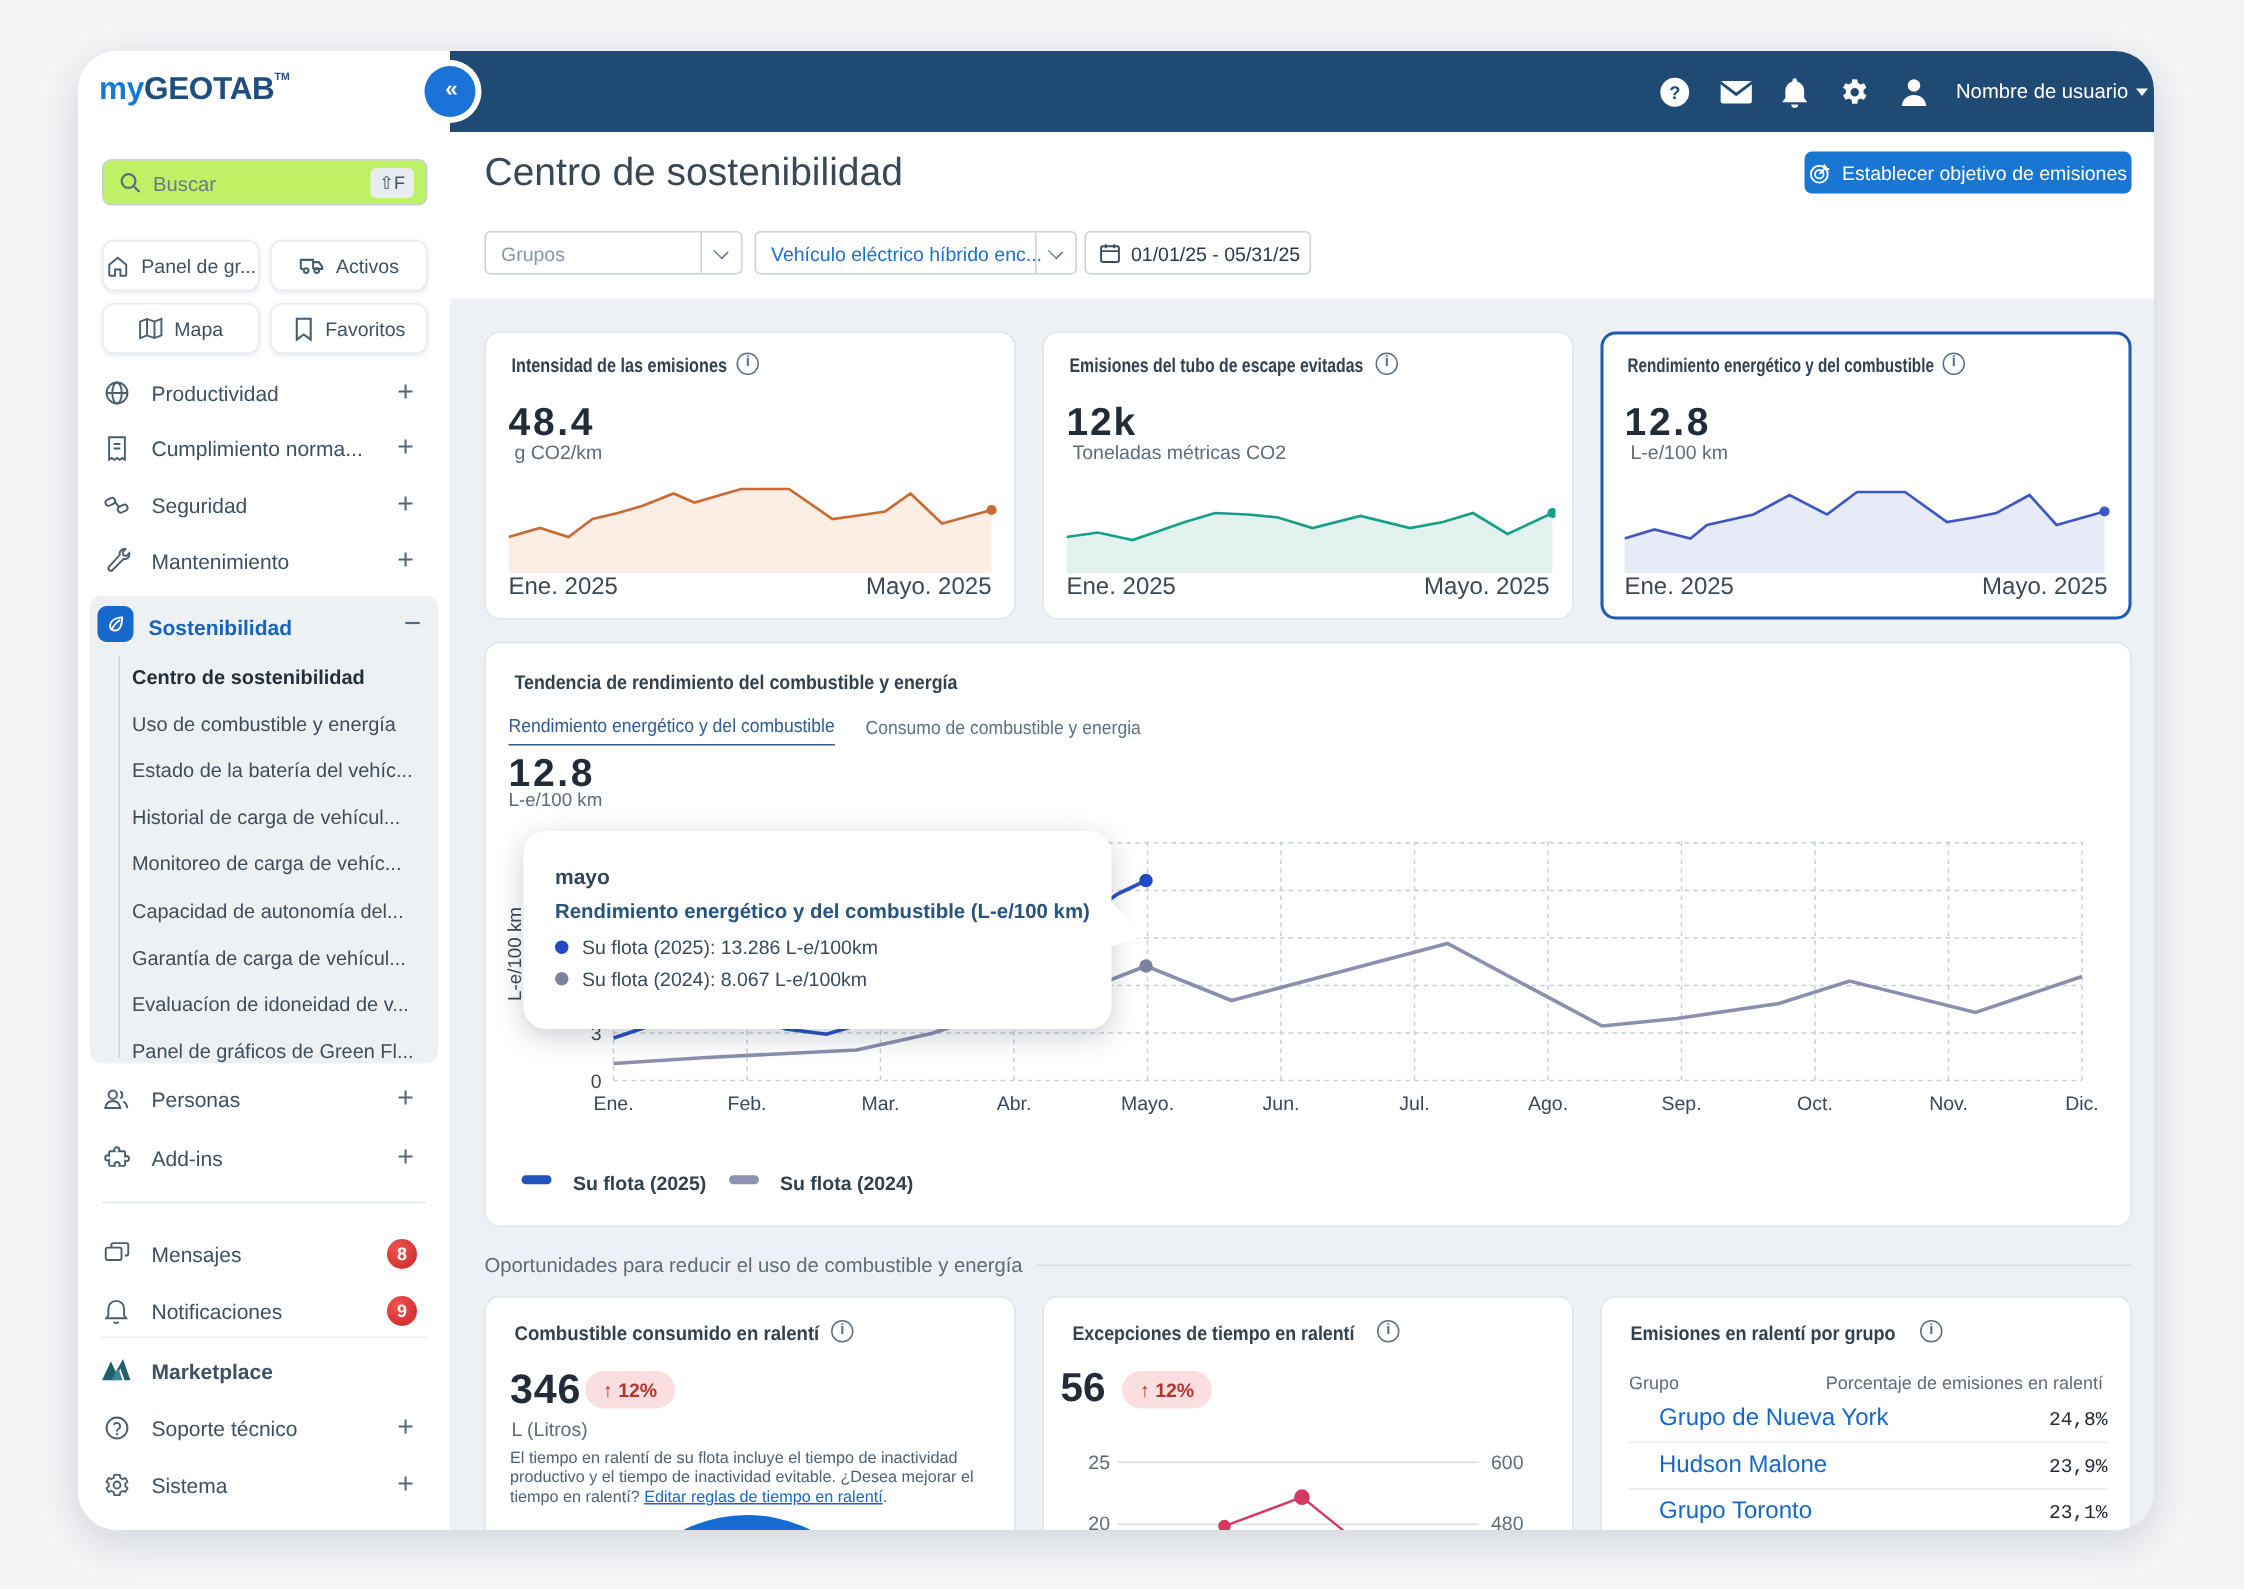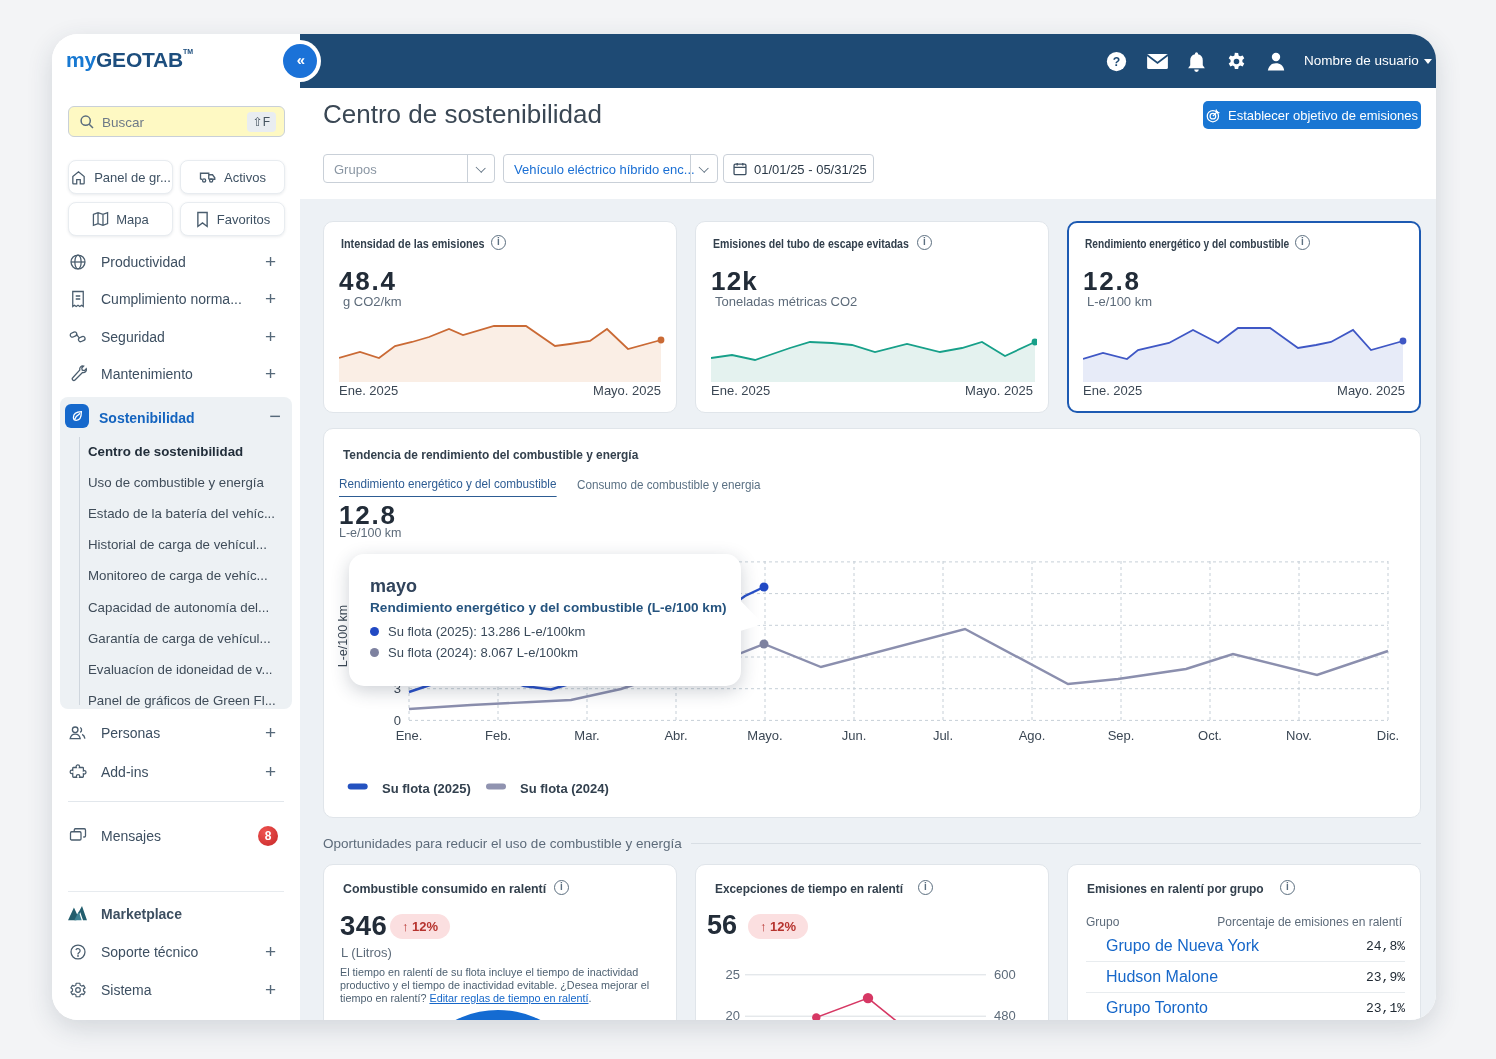--- a/index.html
+++ b/index.html
@@ -19,21 +19,21 @@
 .bignum { font-weight:bold; color:#222c38; font-size:26px; letter-spacing:1.8px; }
 svg text { font-family:"Liberation Sans", sans-serif; }
 .qbtn { position:absolute; width:105px; height:34px; background:#fff; border:1px solid #e8ecf0; border-radius:8px; box-shadow:0 1px 3px rgba(40,60,80,.10); display:flex; align-items:center; justify-content:center; gap:7px; font-size:13px; color:#3e5163; }
 .nav { position:absolute; left:16px; width:216px; height:37px; display:flex; align-items:center; }
 .nico { width:19px; display:inline-flex; justify-content:center; }
 .ntxt { margin-left:14px; font-size:14px; color:#3d4f61; flex:1; }
 .plus { font-size:19px; color:#56697a; font-weight:400; margin-right:8px; }
 .badge { width:20px; height:20px; border-radius:50%; background:radial-gradient(circle at 35% 30%, #ef5350, #c62828); color:#fff; font-size:12px; font-weight:bold; text-align:center; line-height:20px; margin-right:6px; }
 .sub { position:absolute; left:36px; width:200px; height:31px; line-height:31px; font-size:13.3px; color:#3f4c59; white-space:nowrap; }
 .vv { position:absolute; left:8px; top:9px; width:8px; height:8px; border-right:1.6px solid #5b6d7e; border-bottom:1.6px solid #5b6d7e; transform:rotate(45deg) scale(1,.8); transform-origin:60% 60%; }
-.klabel { position:absolute; font-size:13px; color:#3b4754; top:161px; }
+.klabel { position:absolute; font-size:16px; color:#3b4754; top:161px; }
 .pill { height:25px; padding:0 12px; background:#fbdfe0; border-radius:13px; color:#b6332e; font-size:13px; font-weight:bold; line-height:25px; }
 .trow { left:18px; right:15px; height:31px; border-bottom:1px solid #e8ecef; display:flex; align-items:center; justify-content:space-between; }
 
 .tname { font-size:16px; color:#1667c9;margin-left:20px; }
 .tval { font-family:"Liberation Mono", monospace; font-size:13px; color:#212b35; }
 .trowt { font-size:13px; color:#3a4a5a; display:flex; align-items:center; }
 .dot { display:inline-block; width:9px; height:9px; border-radius:50%; margin-right:9px; }
 </style>
 </head>
 <body>
@@ -186,21 +186,21 @@
         <path d="M85 280 147 276 207 273 247 271 297 260 357 240 417 224 440 215 497 238 641 200 744 255 794 250 862 240 909 225 993 246 1064 222" fill="none" stroke="#8b8fae" stroke-width="2.4"></path>
         <path d="M85 263 109 255 147 240 177 248 200 257 227 260.5 252 253 287 240 327 227 367 206 397 184 421 167 440 158" fill="none" stroke="#2850c8" stroke-width="2.4"></path>
         <circle cx="440" cy="215" r="4.5" fill="#7e82a0"></circle>
         <circle cx="440" cy="158" r="4.5" fill="#2149c4"></circle>
         <rect x="23.7" y="354.5" width="20" height="6" rx="3" fill="#2452c0"></rect>
         <text x="58" y="364" font-size="13" font-weight="bold" fill="#32404e">Su flota (2025)</text>
         <rect x="162" y="354.5" width="20" height="6" rx="3" fill="#9093b0"></rect>
         <text x="196" y="364" font-size="13" font-weight="bold" fill="#32404e">Su flota (2024)</text>
       </svg>
       <div class="abs" style="left:25px;top:125px;width:392px;height:132px;background:#fff;border-radius:15px;box-shadow:0 5px 18px rgba(30,45,70,.22);">
-        <div class="abs" style="left:21px;top:22px;font-size:18px;font-weight:bold;color:#31445c;">mayo</div>
+        <div class="abs" style="left:21px;top:22px;font-size:14px;font-weight:bold;color:#31445c;">mayo</div>
         <div class="abs" style="left:21px;top:46px;font-size:13.6px;font-weight:bold;color:#26547f;">Rendimiento energético y del combustible (L-e/100 km)</div>
         <div class="abs trowt" style="left:21px;top:70px;"><span class="dot" style="background:#2149c4;"></span>Su flota (2025): 13.286 L-e/100km</div>
         <div class="abs trowt" style="left:21px;top:91px;"><span class="dot" style="background:#7e82a0;"></span>Su flota (2024): 8.067 L-e/100km</div>
       </div>
       <svg class="abs" style="left:413px;top:158px;" width="30" height="50" viewBox="0 0 30 50">
           <polygon points="0,10 26,37 0,45" fill="#fff"></polygon>
         </svg>
     </div>
 
     <div class="abs" style="left:23px;top:637px;font-size:13.5px;color:#5d6b7a;">Oportunidades para reducir el uso de combustible y energía</div>
@@ -246,21 +246,21 @@
           <span class="tval">23,9%</span>
         </div>
       <div class="abs trow" style="top:128px;">
           <span class="tname">Grupo Toronto</span>
           <span class="tval">23,1%</span>
         </div>
     </div>
   </div>
   <div id="side">
     <div class="abs" style="left:14px;top:14px;font-size:21px;font-weight:bold;letter-spacing:-.2px;"><span style="color:#1879d2;">my</span><span style="color:#1d4e7e;">GEOTAB</span><span style="color:#1d4e7e;font-size:7px;vertical-align:13px;letter-spacing:0;">TM</span></div>
-    <div class="abs" style="left:16px;top:72px;width:217px;height:31px;border:1px solid #c9d0d8;border-radius:6px;background:#fef9c3;">
+    <div class="abs" style="left:16px;top:72px;width:217px;height:31px;border:1px solid #c9d0d8;border-radius:6px;background:#bef264;">
       <svg class="abs" style="left:10px;top:7px;" width="16" height="16" viewBox="0 0 16 16">
           <circle cx="6.7" cy="6.7" r="4.6" fill="none" stroke="#5b6d7e" stroke-width="1.5"></circle>
           <line x1="10.2" y1="10.2" x2="14" y2="14" stroke="#5b6d7e" stroke-width="1.5"></line>
         </svg>
       <span class="abs" style="left:33px;top:8px;font-size:13.5px;color:#6d7988;">Buscar</span>
       <div class="abs" style="right:8px;top:5px;height:20px;padding:0 6px;background:#e9edf1;border-radius:4px;font-size:12px;color:#44525f;line-height:20px;">⇧F</div>
     </div>
     <div class="qbtn" style="left:16px;top:126px;">
       <svg width="17" height="17" viewBox="0 0 24 24" fill="none" stroke="#4a5d6e" stroke-width="1.8">
           <path d="M4 10.5 12 4l8 6.5V20a1 1 0 0 1-1 1h-4.5v-6h-5v6H5a1 1 0 0 1-1-1z"></path>
@@ -373,20 +373,29 @@
     <div class="nav" style="top:783px;align-items:center;">
         <span class="nico">
           <svg width="18" height="17" viewBox="0 0 24 22" fill="none" stroke="#4a5d6e" stroke-width="1.7">
             <rect x="2" y="6" width="14" height="11" rx="1.5"></rect>
             <path d="M7 6V3.5A1.5 1.5 0 0 1 8.5 2H20.5A1.5 1.5 0 0 1 22 3.5v8a1.5 1.5 0 0 1-1.5 1.5H19"></path>
           </svg>
         </span>
         <span class="ntxt">Mensajes</span>
         <span class="badge">8</span>
       </div>
+    <div class="nav" style="top:821.5px;">
+        <span class="nico">
+          <svg width="17" height="18" viewBox="0 0 22 24" fill="none" stroke="#4a5d6e" stroke-width="1.7">
+            <path d="M4 16v-6a7 7 0 0 1 14 0v6l1.8 2.5H2.2zM9 21.5a2.2 2.2 0 0 0 4 0"></path>
+          </svg>
+        </span>
+        <span class="ntxt">Notificaciones</span>
+        <span class="badge">9</span>
+      </div>
     <div class="abs" style="left:16px;top:857px;width:216px;height:1px;background:#e7ebef;"></div>
     <div class="nav" style="top:861px;font-weight:bold;">
         <span class="nico">
           <svg width="19" height="15" viewBox="0 0 24 19">
             <path d="M0 18 7.5 2l4.2 9 6-11 6.3 18h-5l-3.5-10-5 10z" fill="#235e6e"></path>
             <path d="M8 18l5.5-11 3.8 11z" fill="#3d8294"></path>
           </svg>
         </span>
         <span class="ntxt">Marketplace</span>
       </div>

